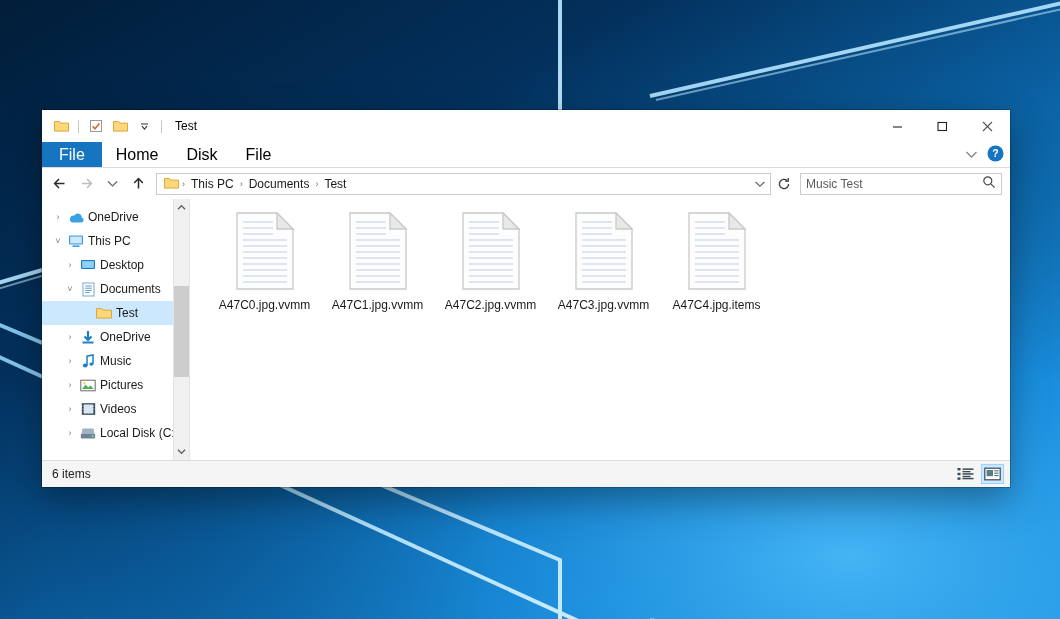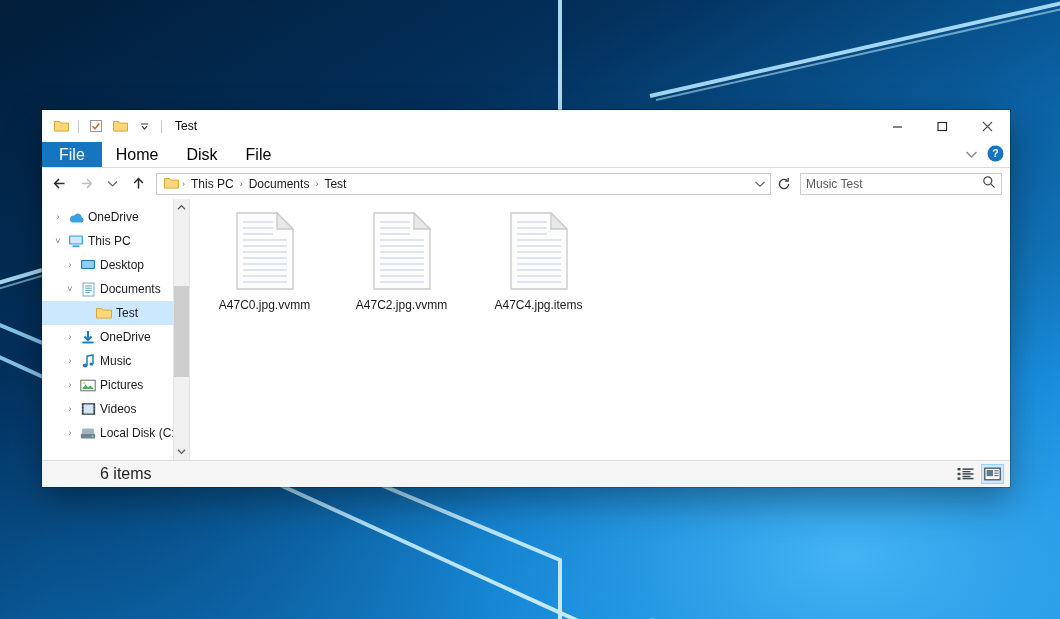--- a/index.html
+++ b/index.html
@@ -102,31 +102,31 @@
     background: #f0f0f0; border-left: 1px solid #e4e4e4;
     display: flex; flex-direction: column; align-items: center;
   }
   .sbarrow { height: 17px; width: 100%; display: flex; align-items: center; justify-content: center;
              color: #5a5a5a; font-size: 8px; background: #f0f0f0; flex: none; }
   .sbtrack { flex: 1; width: 100%; position: relative; }
   .sbthumb { position: absolute; left: 0; width: 100%; background: #cdcdcd; }
 
   
   .filearea { flex: 1; background: #fff; padding: 10px 0 0 18px; position: relative; overflow: hidden; }
-  .grid { display: flex; flex-wrap: wrap; gap: 24px; }
+  .grid { display: flex; flex-wrap: wrap; }
   .tile { width: 113px; height: 118px; display: flex; flex-direction: column; align-items: center; padding-top: 2px; }
   .tile .ic { width: 64px; height: 82px; display: flex; align-items: flex-start; justify-content: center; }
   .tile .nm { font-size: 12px; color: #1a1a1a; margin-top: 5px; white-space: nowrap; }
 
   
   .statusbar {
     height: 27px; background: #f5f5f5; border-top: 1px solid #dcdcdc;
     display: flex; align-items: center; padding: 0 6px 0 10px; flex: none;
   }
-  .statustext { font-size: 16px; color: #222; margin-left: 48px; }
+  .statustext { font-size: 12px; color: #222; }
   .viewbtns { margin-left: auto; display: flex; align-items: center; gap: 4px; }
   .vbtn { width: 23px; height: 20px; display: flex; align-items: center; justify-content: center; }
   .vbtn.active { background: #cce8ff; border: 1px solid #99d1ff; }
 </style>
 </head>
 <body>
 
 <div id="desktop">
   <svg id="wall-svg" viewBox="0 0 1060 619" preserveAspectRatio="none">
     <defs>
@@ -446,34 +446,58 @@
                 <path d="M3 2h40l16 16v60H3z" fill="#fdfdfd" stroke="#c9c9c9" stroke-width="1.3"></path>
                 <path d="M43 2v16h16z" fill="#e8e8e8" stroke="#c9c9c9" stroke-width="1.3"></path>
                 <g stroke="#d3dced" stroke-width="1.5">
                   <path d="M9 11h30M9 17h30M9 23h30M9 29h44M9 35h44M9 41h44M9 47h44M9 53h44M9 59h44M9 65h44M9 71h44"></path>
                 </g>
               </svg>
             </span>
             <span class="nm">A47C0.jpg.vvmm</span>
           </div>
 
-
           <div class="tile">
             <span class="ic">
               <svg width="62" height="80" viewBox="0 0 62 80">
                 <path d="M3 2h40l16 16v60H3z" fill="#fdfdfd" stroke="#c9c9c9" stroke-width="1.3"></path>
                 <path d="M43 2v16h16z" fill="#e8e8e8" stroke="#c9c9c9" stroke-width="1.3"></path>
                 <g stroke="#d3dced" stroke-width="1.5">
                   <path d="M9 11h30M9 17h30M9 23h30M9 29h44M9 35h44M9 41h44M9 47h44M9 53h44M9 59h44M9 65h44M9 71h44"></path>
                 </g>
               </svg>
             </span>
+            <span class="nm">A47C1.jpg.vvmm</span>
+          </div>
+
+          <div class="tile">
+            <span class="ic">
+              <svg width="62" height="80" viewBox="0 0 62 80">
+                <path d="M3 2h40l16 16v60H3z" fill="#fdfdfd" stroke="#c9c9c9" stroke-width="1.3"></path>
+                <path d="M43 2v16h16z" fill="#e8e8e8" stroke="#c9c9c9" stroke-width="1.3"></path>
+                <g stroke="#d3dced" stroke-width="1.5">
+                  <path d="M9 11h30M9 17h30M9 23h30M9 29h44M9 35h44M9 41h44M9 47h44M9 53h44M9 59h44M9 65h44M9 71h44"></path>
+                </g>
+              </svg>
+            </span>
             <span class="nm">A47C2.jpg.vvmm</span>
           </div>
 
+          <div class="tile">
+            <span class="ic">
+              <svg width="62" height="80" viewBox="0 0 62 80">
+                <path d="M3 2h40l16 16v60H3z" fill="#fdfdfd" stroke="#c9c9c9" stroke-width="1.3"></path>
+                <path d="M43 2v16h16z" fill="#e8e8e8" stroke="#c9c9c9" stroke-width="1.3"></path>
+                <g stroke="#d3dced" stroke-width="1.5">
+                  <path d="M9 11h30M9 17h30M9 23h30M9 29h44M9 35h44M9 41h44M9 47h44M9 53h44M9 59h44M9 65h44M9 71h44"></path>
+                </g>
+              </svg>
+            </span>
+            <span class="nm">A47C3.jpg.vvmm</span>
+          </div>
 
           <div class="tile">
             <span class="ic">
               <svg width="62" height="80" viewBox="0 0 62 80">
                 <path d="M3 2h40l16 16v60H3z" fill="#fdfdfd" stroke="#c9c9c9" stroke-width="1.3"></path>
                 <path d="M43 2v16h16z" fill="#e8e8e8" stroke="#c9c9c9" stroke-width="1.3"></path>
                 <g stroke="#d3dced" stroke-width="1.5">
                   <path d="M9 11h30M9 17h30M9 23h30M9 29h44M9 35h44M9 41h44M9 47h44M9 53h44M9 59h44M9 65h44M9 71h44"></path>
                 </g>
               </svg>

